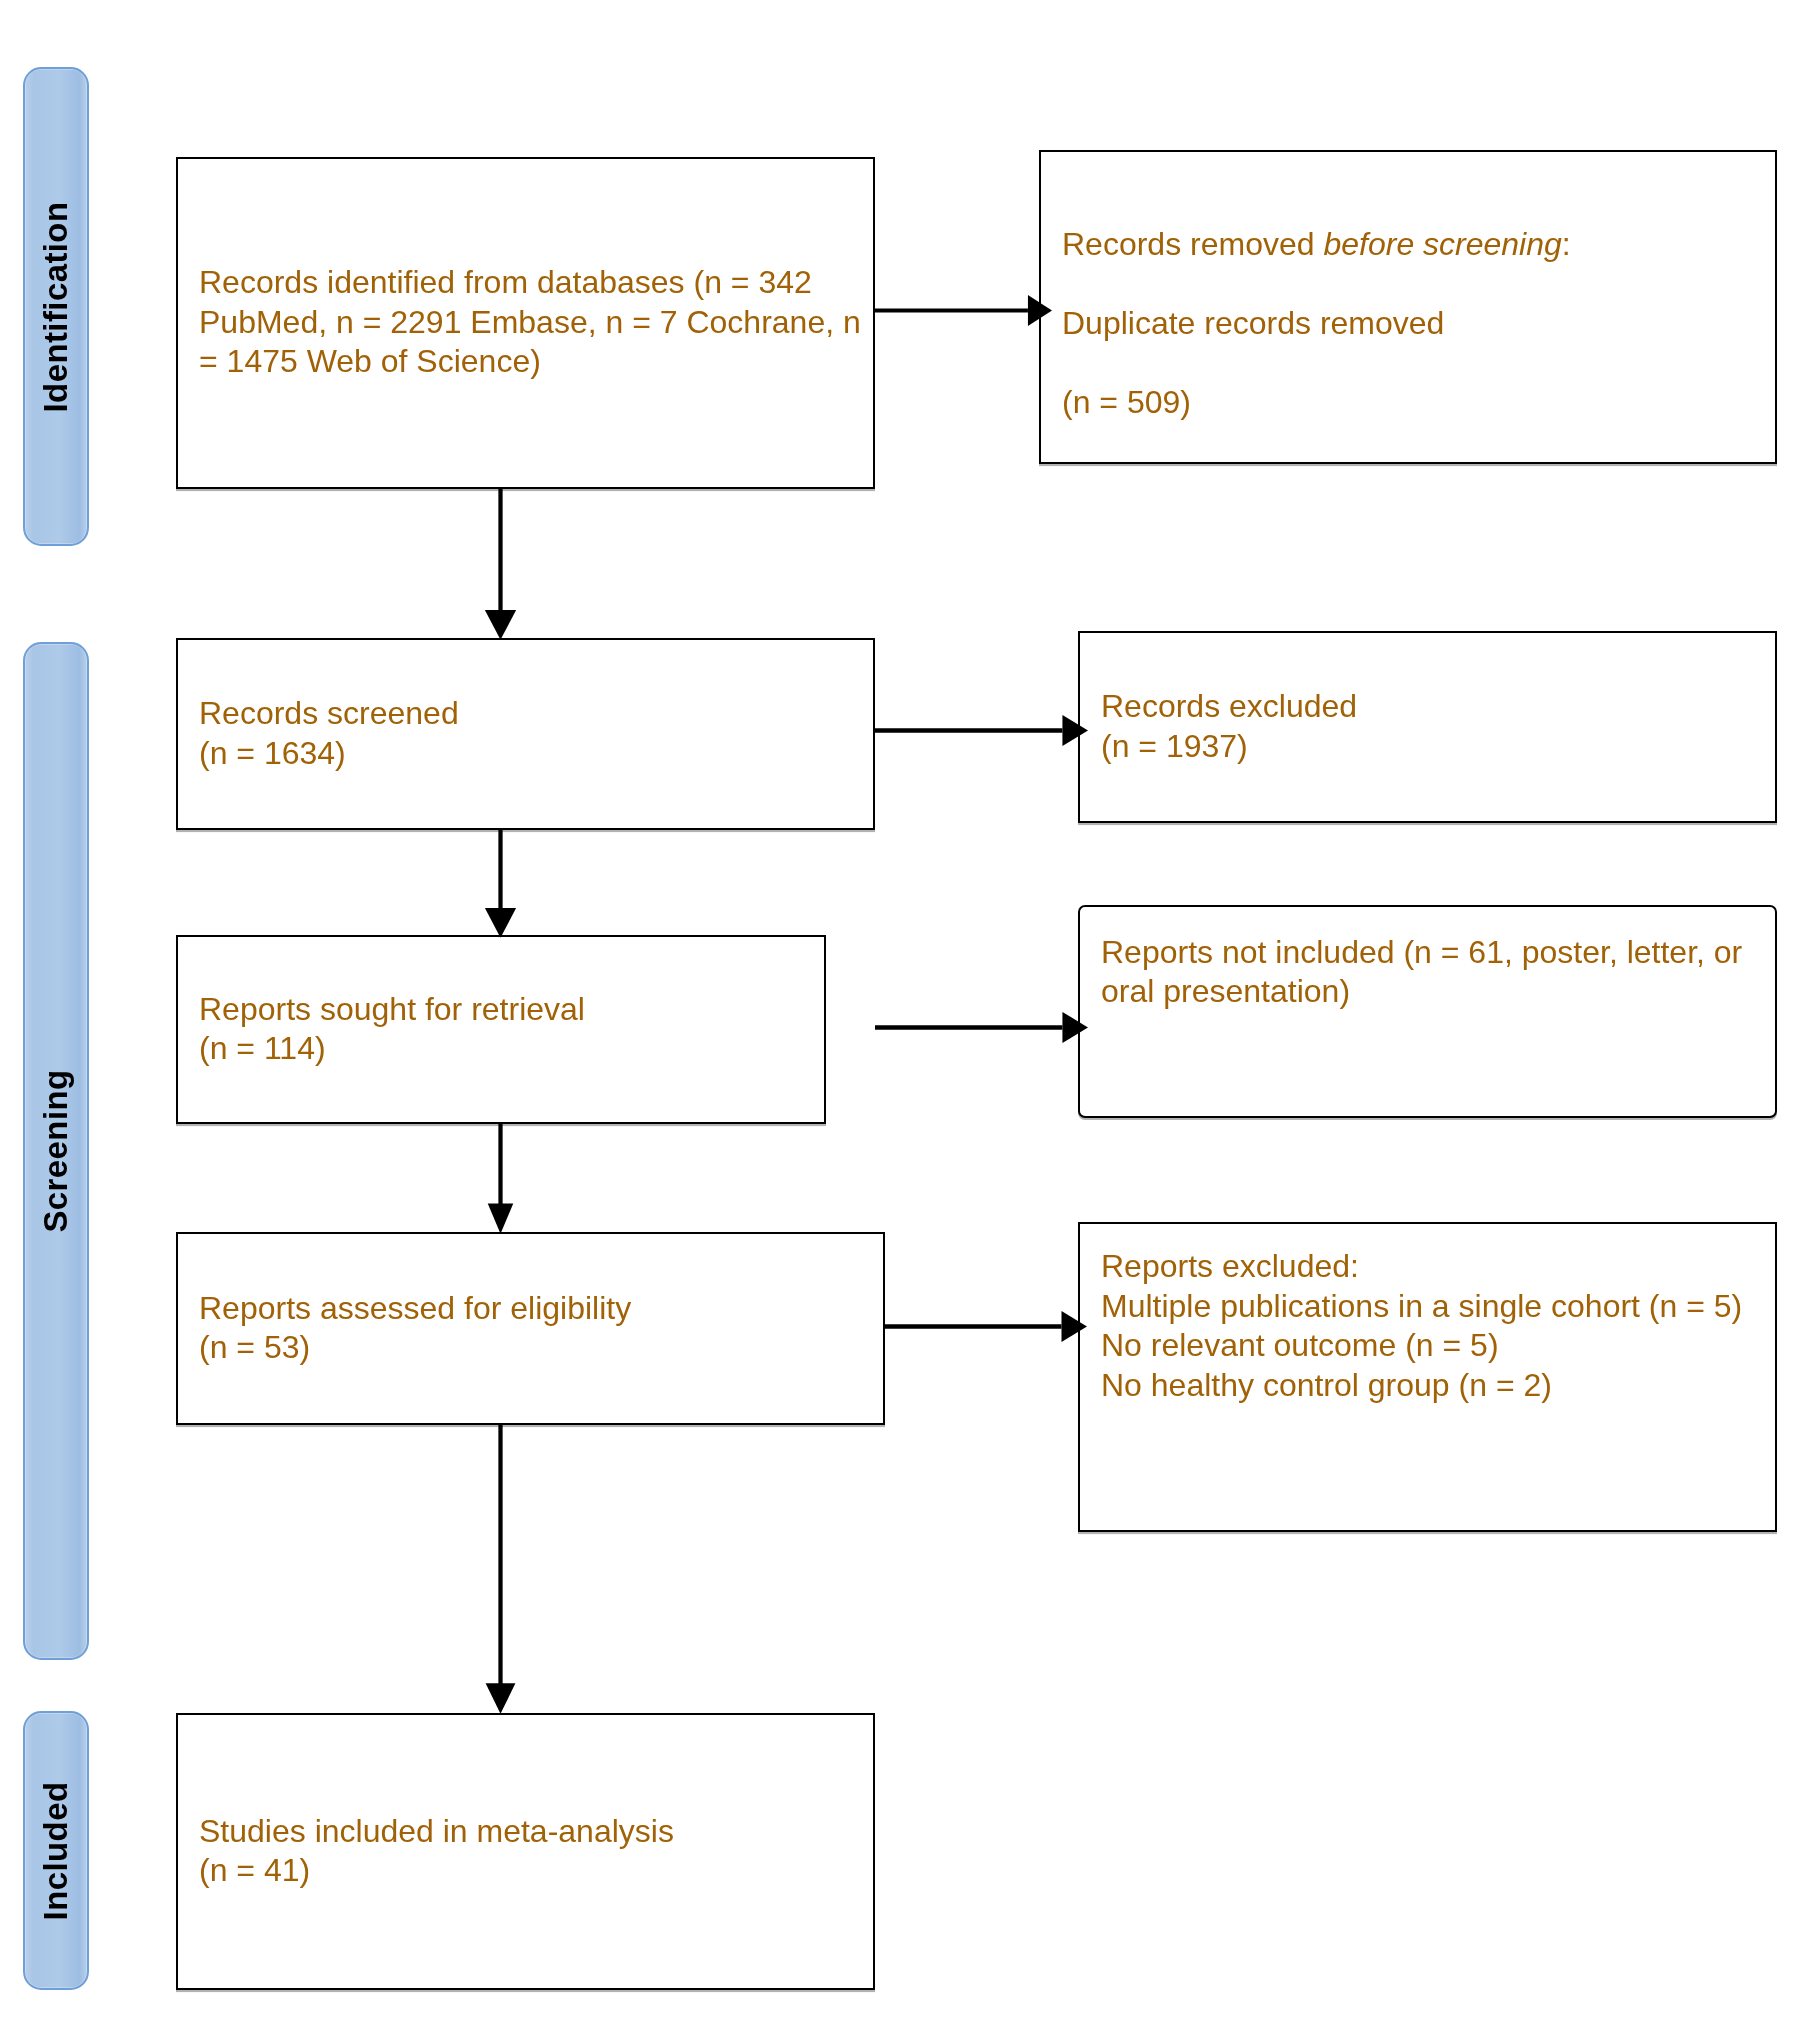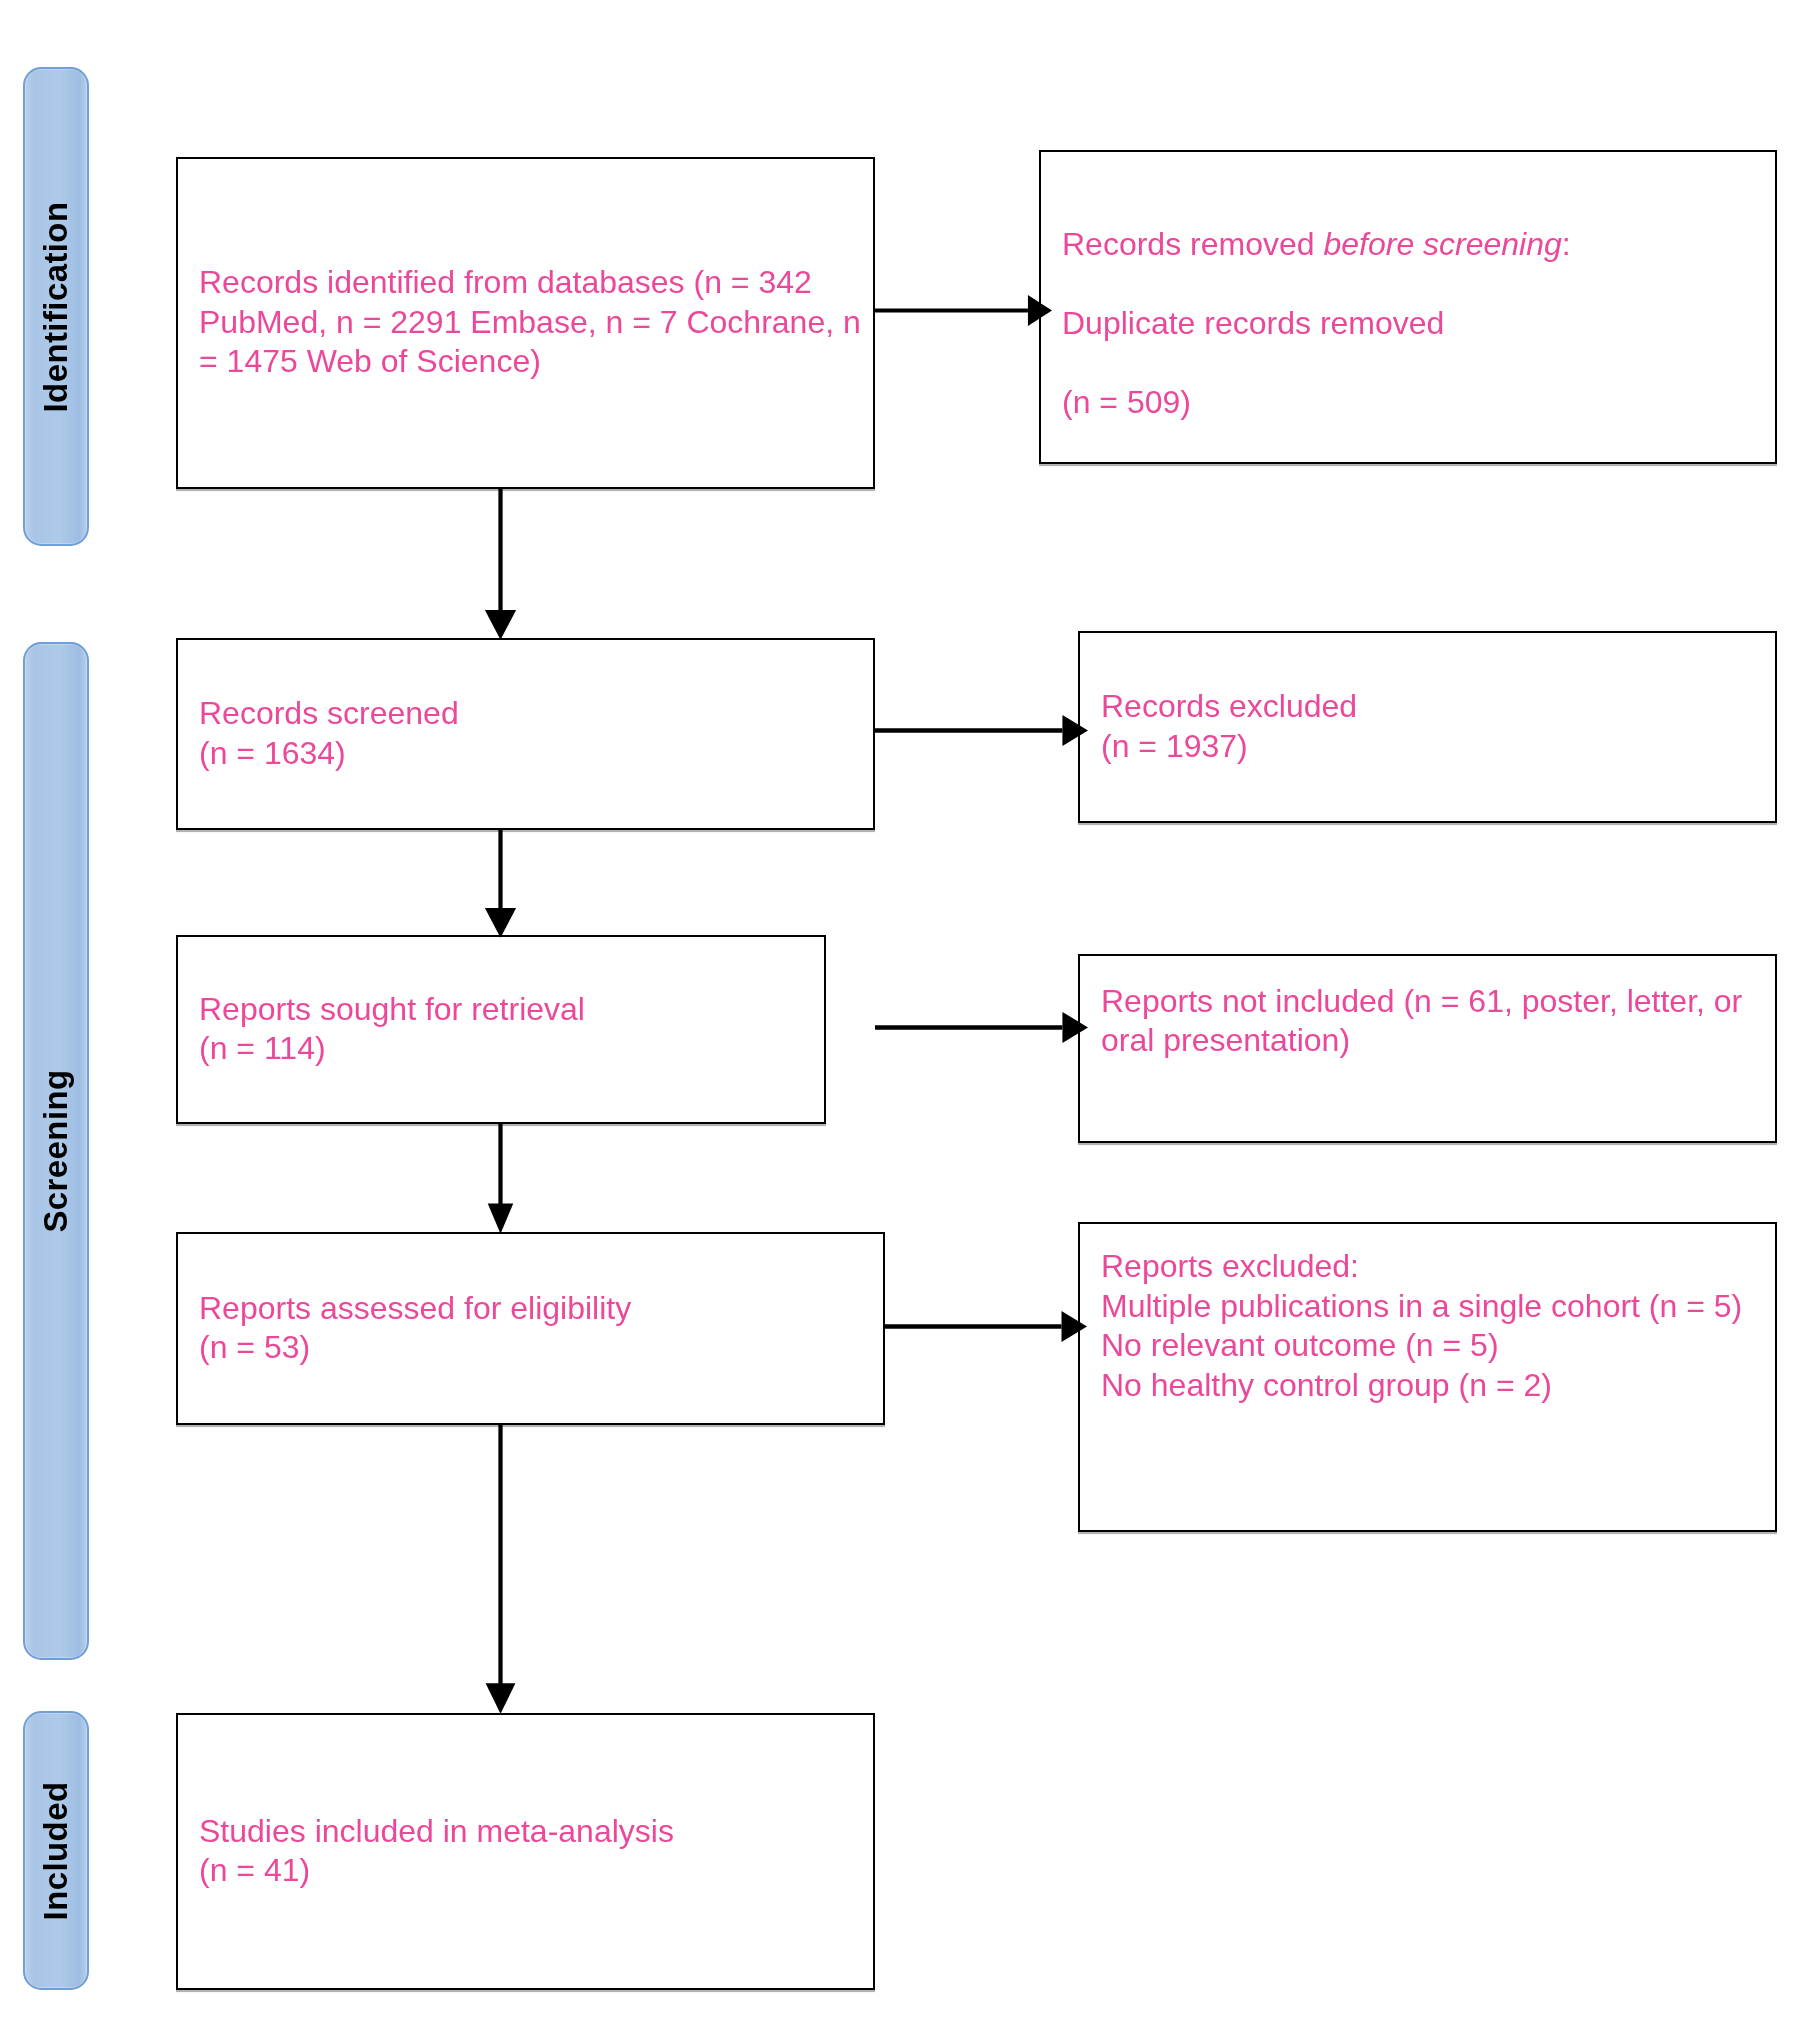--- a/index.html
+++ b/index.html
@@ -50,21 +50,21 @@
     box-shadow: 0 2.1px 0 0 rgba(0,0,0,0.30);
   }
   .flow-box .box-text {
     position: absolute;
     left: 21px;
     right: 10px;
     top: 50%;
     transform: translateY(-50%);
     font-size: 32px;
     line-height: 1.24;
-    color: #ec4899;
+    color: #a16207;
     font-family: "Liberation Sans", sans-serif;
     white-space: pre-line;
   }
   .flow-box.top-text .box-text {
     top: 33px;
     transform: none;
   }
   .box-text em {
     font-style: italic;
   }
@@ -115,21 +115,21 @@
   <div class="flow-box" style="left:1078px; top:631px; width:699px; height:192px;">
     <div class="box-text">Records excluded
 (n = 1937)</div>
   </div>
 
   <div class="flow-box" style="left:176px; top:935px; width:650px; height:189px;">
     <div class="box-text">Reports sought for retrieval
 (n = 114)</div>
   </div>
 
-  <div class="flow-box top-text" style="left:1078px; top:954px; width:699px; height:189px;">
+  <div class="flow-box top-text" style="left:1078px; top:905px; width:699px; height:213px;border-radius:7px;">
     <div class="box-text" style="top:25.5px;">Reports not included (n = 61, poster, letter, or oral presentation)</div>
   </div>
 
   <div class="flow-box" style="left:176px; top:1232px; width:709px; height:193px;">
     <div class="box-text">Reports assessed for eligibility
 (n = 53)</div>
   </div>
 
   <div class="flow-box top-text" style="left:1078px; top:1222px; width:699px; height:310px;">
     <div class="box-text" style="top:23px;">Reports excluded:

